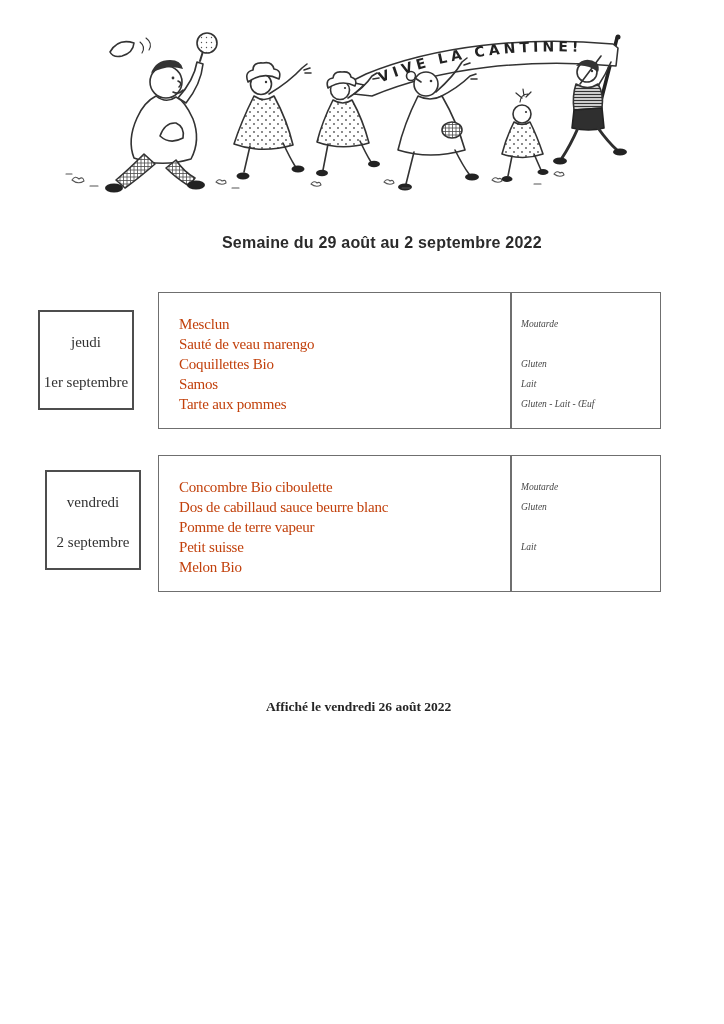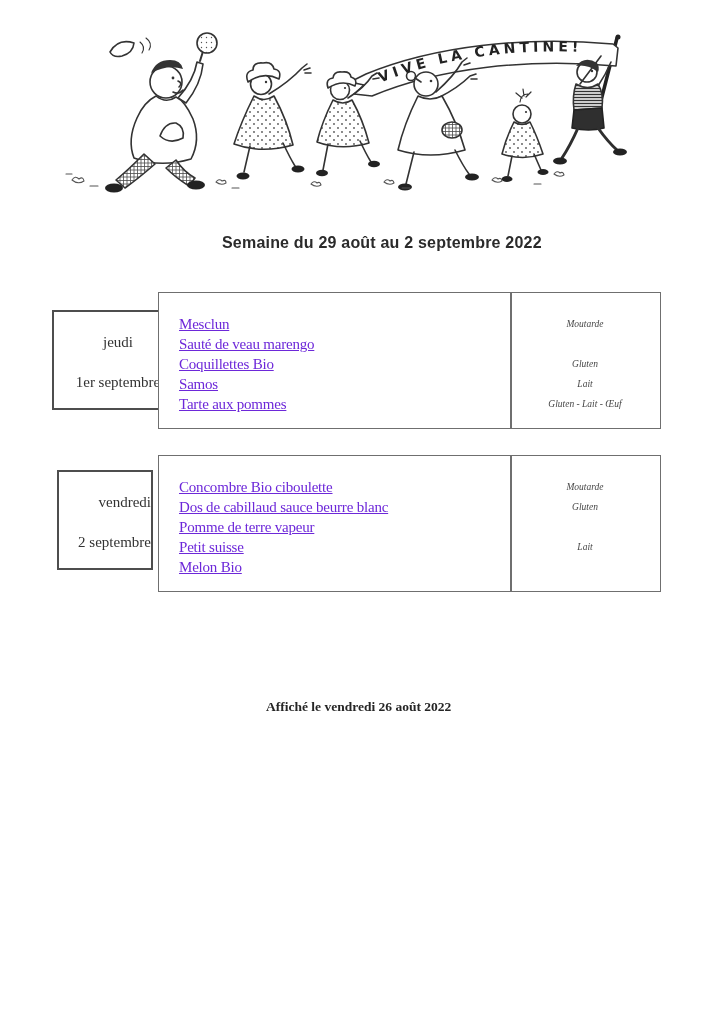--- a/index.html
+++ b/index.html
@@ -19,39 +19,39 @@
   }
 
   
   .day-box{
     position:absolute; width:92px; height:96px;
     border:2px solid #4e4e4e; background:#fff;
     text-align:center; font-size:15px; color:#323232;
   }
   .day-box .day{position:absolute; top:22px; left:0; right:0; white-space:nowrap;}
   .day-box .date{position:absolute; top:62px; left:0; right:0; white-space:nowrap;}
-  .day-box.b1{left:52px; top:310px;padding-left:36px;}
-  .day-box.b2{left:57px; top:470px;text-align:right;}
+  .day-box.b1{left:38px; top:310px;}
+  .day-box.b2{left:45px; top:470px;}
 
   
   .menu-box{
     position:absolute; left:158px; width:501px; height:135px;
     border:1.5px solid #6f6f6f; background:#fff;
   }
   .menu-box.b1{top:292px;}
   .menu-box.b2{top:455px;}
   .menu-box .divider{
     position:absolute; left:351px; top:0; bottom:0; width:2px; background:#6f6f6f;
   }
   .items{position:absolute; left:20px; top:21px; right:160px;}
   .menu-row{
     height:20px; line-height:20px; font-size:15px; letter-spacing:-.2px;
-    color:#6d28d9; white-space:nowrap;text-decoration:underline;
-  }
-  .allergens{position:absolute; left:353px; top:21px; width:146px; text-align:center;}
+    color:#c2410c; white-space:nowrap;
+  }
+  .allergens{position:absolute; left:362px; top:21px; width:146px; text-align:left;}
   .allergen-row{
     height:20px; line-height:20px; font-size:9.5px; font-style:italic;
     color:#474747; white-space:nowrap;
   }
 
   
   .footer{
     position:absolute; left:266px; top:699px;
     font-weight:bold; font-size:13.5px; color:#262626; white-space:nowrap;
   }

